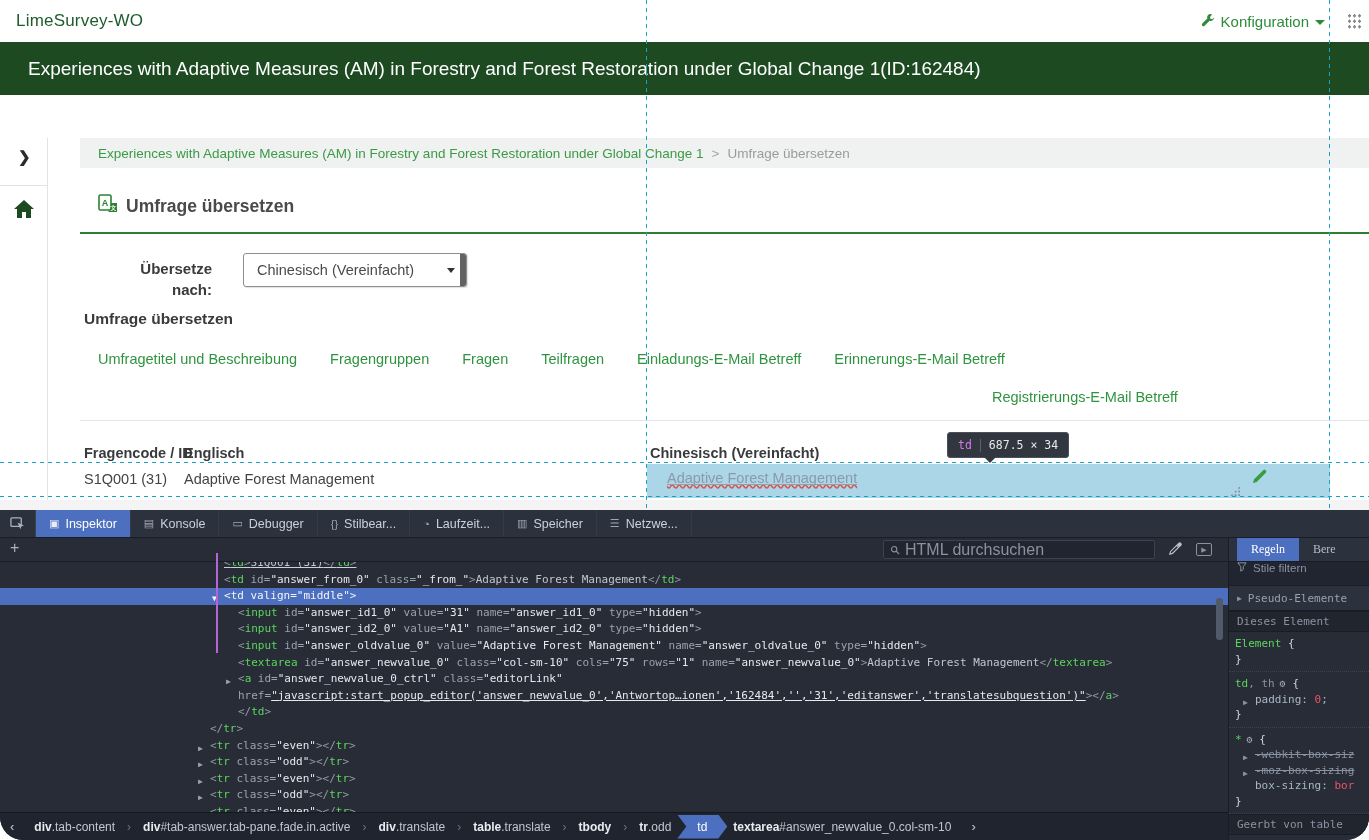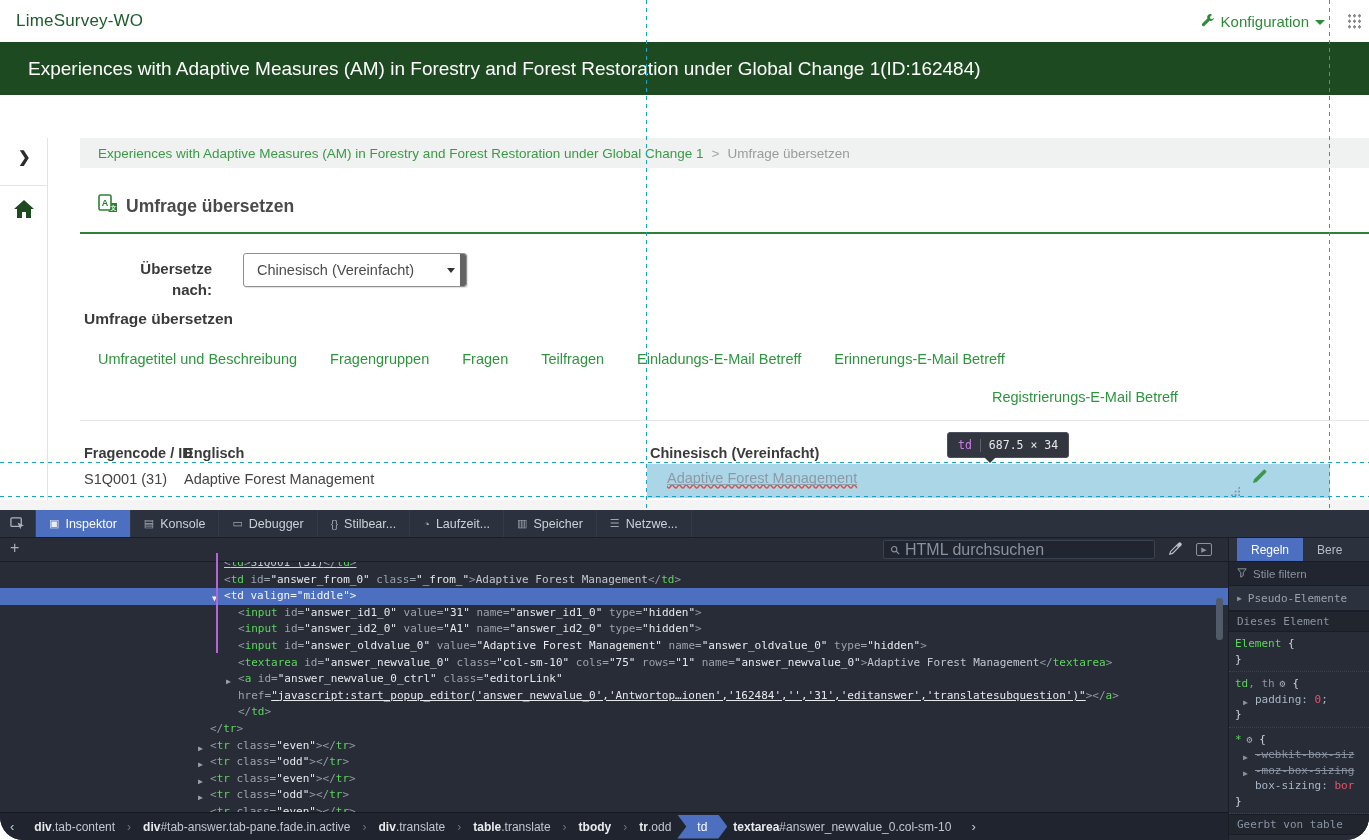--- a/index.html
+++ b/index.html
@@ -97,24 +97,24 @@
   .tline.sel { background:#4c6fbf; }
   .tline.sel span { color:#f3f5f9 !important; }
   .twisty { position:absolute; font-size:8px; color:#99a1ad; margin-left:-12px; margin-top:3px; }
   .sg-p { color:#939aa5; } .sg-t { color:#5cd65c; } .sg-a { color:#9aa2ad; }
   .sg-v { color:#e6e9ed; } .sg-x { color:#c0c6cf; }
   .sg-u { color:#e6e9ed; text-decoration:underline; }
   .child-guide { position:absolute; left:216px; top:43px; height:100px; width:2px; background:#b565d9; }
   .tree-scrollbar { position:absolute; left:1216px; top:88px; width:7px; height:42px; background:#515a68; border-radius:3px; }
 
   .right-panel { position:absolute; right:0; top:28px; width:141px; bottom:0; background:#272c36; border-left:1px solid #191d25; overflow:hidden; }
-  .rp-header { height:24px; background:#2b313d; border-bottom:1px solid #191d25; display:flex; align-items:center; font-family:Liberation Sans, sans-serif; font-size:12px; }
+  .rp-header { height:24px; background:#2b313d; border-bottom:1px solid #191d25; display:flex; align-items:center; font-family:Liberation Serif, serif; font-size:12px; }
   .rp-tab { padding:0 14px; height:100%; display:flex; align-items:center; color:#b6bdc8; cursor:pointer; }
   .rp-tab.active { background:#4c6fbf; color:#fff; margin-left:8px; }
-  .rp-filter { height:24px; background:#20252f; border-bottom:1px solid #191d25; display:flex; align-items:center; gap:6px; padding:0 8px; color:#8a92a0; font-family:"Liberation Sans", sans-serif; font-size:11.5px; }
+  .rp-filter { height:24px; background:#20252f; border-bottom:1px solid #191d25; display:flex; align-items:flex-start; gap:6px; padding:0 8px; color:#8a92a0; font-family:"Liberation Sans", sans-serif; font-size:11.5px; }
   .rp-pseudo { height:25px; background:#2b313d; border-bottom:1px solid #191d25; display:flex; align-items:center; gap:6px; padding:0 8px; color:#9aa2ae; font-size:11px; }
   .rp-pseudo .tw, .rp-twisty { font-size:8px; color:#8a92a0; }
   .rp-sechead { background:#20252e; color:#8a93a2; padding:3px 8px; border-top:1px solid #191d25; border-bottom:1px solid #191d25; font-size:11px; }
   .rp-rule { padding:4px 6px; border-bottom:1px dotted #3a4150; font-size:11px; line-height:15.5px; white-space:nowrap; }
   .rp-sel { color:#5cd65c; } .rp-dim { color:#8a93a2; }
   .rp-gear { color:#aab2bd; font-size:10px; margin-left:5px; cursor:pointer; }
   .rp-brace { color:#cdd3dc; }
   .rp-prop { padding-left:20px; position:relative; }
   .rp-prop .rp-twisty { position:absolute; left:8px; top:3px; }
   .rp-name { color:#a9b7c6; } .rp-val { color:#eb5368; }

